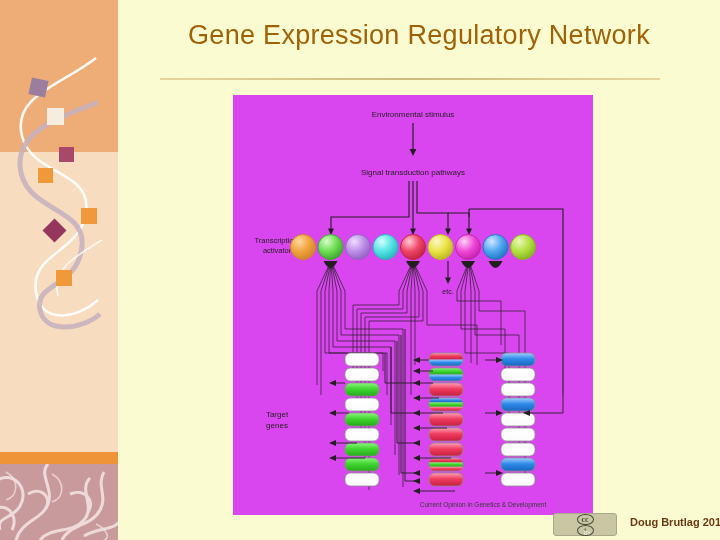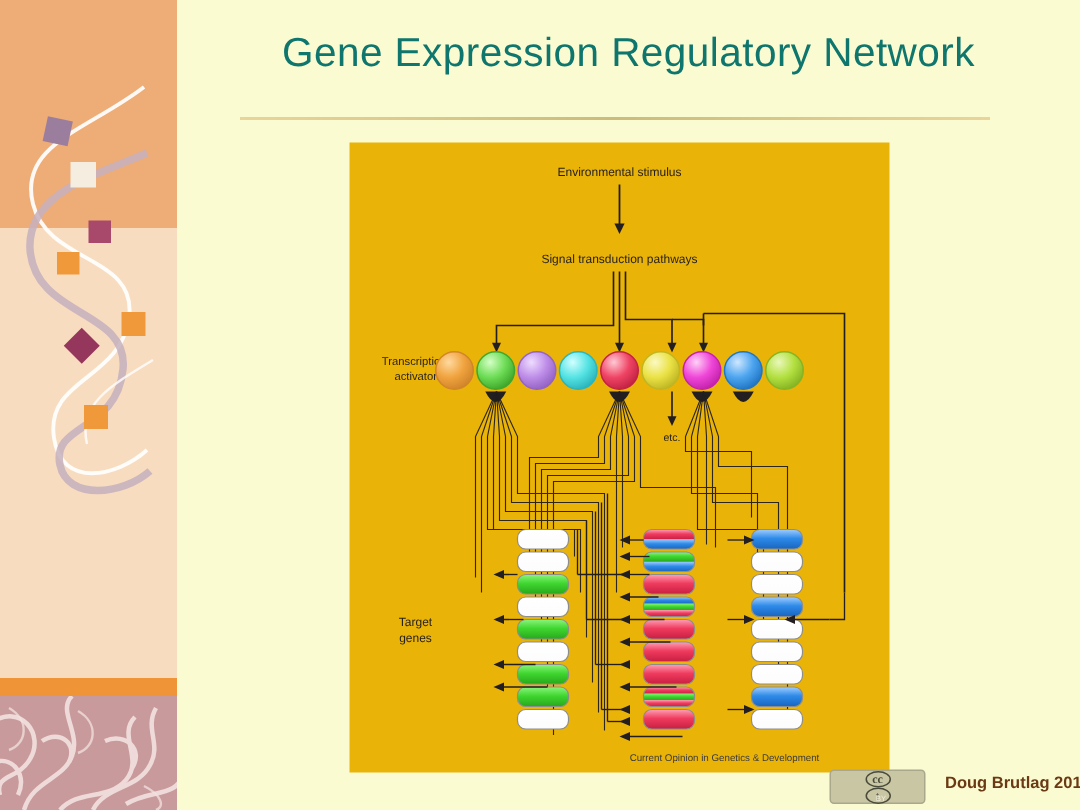--- a/index.html
+++ b/index.html
@@ -17,32 +17,32 @@
   .sb-bot{position:absolute;left:0;top:152px;width:118px;height:300px;background:#f8dcc0;}
   .sb-rule{position:absolute;left:0;top:452px;width:118px;height:12px;background:#ef9538;}
   .sb-floral{position:absolute;left:0;top:464px;width:118px;height:76px;background:#c99a9c;overflow:hidden;}
   .sb-floral svg{position:absolute;left:0;top:0;}
   .sb-waves{position:absolute;left:0;top:0;width:118px;height:460px;}
   .sq{position:absolute;}
 
   
   .title{
     position:absolute;left:118px;top:20px;width:602px;
-    text-align:center;color:#0f766e;
+    text-align:center;color:#a16207;
     font-size:27px;letter-spacing:.3px;
   }
   .title-rule{
     position:absolute;left:160px;top:78px;width:500px;height:2px;
     background:linear-gradient(to right,#e9d59a,#cdbb7d,#e9d59a);
   }
 
   
   .panel{
     position:absolute;left:233px;top:95px;width:360px;height:420px;
-    background:#eab308;
+    background:#d946ef;
   }
   .panel svg{display:block;}
 
   
   .cc-badge{
     position:absolute;left:553px;top:513px;width:62px;height:21px;
     background:#c9c6a4;border:1px solid #a9a78c;border-radius:3px;
     display:flex;align-items:center;justify-content:space-around;flex-direction:column;
   }
   .cc-circ{

